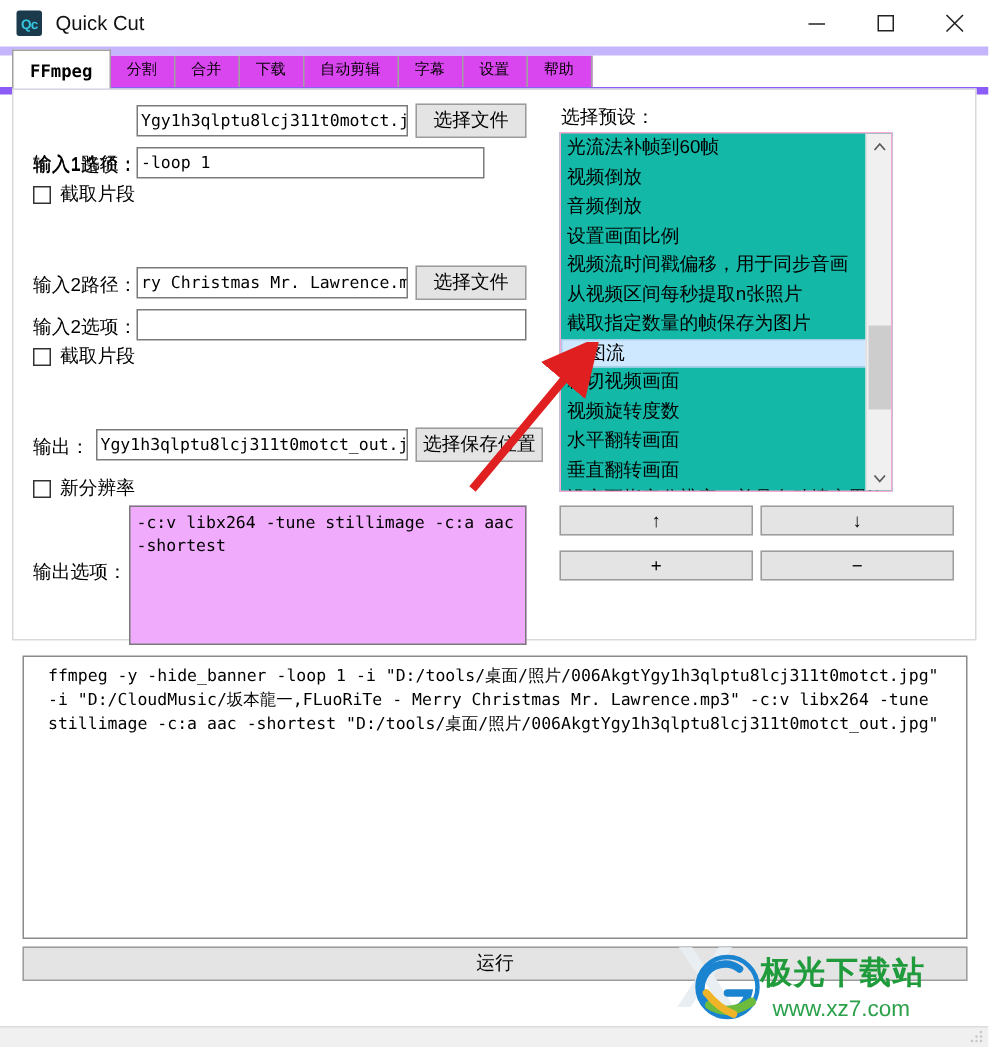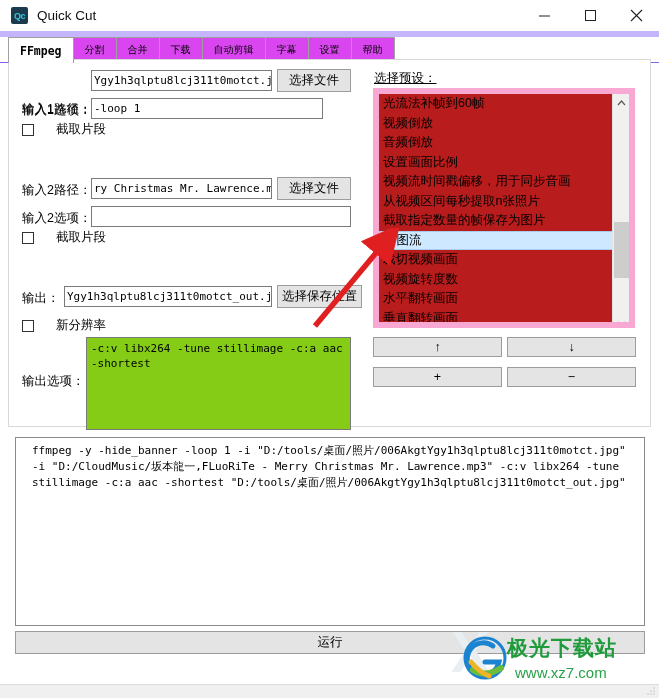--- a/index.html
+++ b/index.html
@@ -60,21 +60,21 @@
     font-family: "Liberation Sans", sans-serif;
   }
   .win-btn svg { display: block; }
 
   
   #tabbar {
     height: 26px;
     background: #ffffff;
     display: flex;
     align-items: flex-end;
-    border-bottom: 1px solid #8b5cf6;
+    border-bottom: 5px solid #8b5cf6;
     box-sizing: border-box;
     padding-left: 8px;
   }
   .tab {
     height: 25px;
     box-sizing: border-box;
     padding: 0 11px;
     display: flex;
     align-items: center;
     font-size: 10px;
@@ -145,59 +145,59 @@
     display: flex;
     align-items: center;
     justify-content: center;
     font-family: "Liberation Sans", sans-serif;
     white-space: nowrap;
   }
   .cbrow {
     position: absolute;
     display: flex;
     align-items: center;
-    gap: 22px;
+    gap: 6px;
     font-size: 12.5px;
     font-family: "Liberation Sans", sans-serif;
   }
   .cbox {
     width: 12px; height: 12px;
     border: 1px solid #333;
     background: #fff;
     box-sizing: border-box;
     display: inline-block;
   }
   .tarea {
     position: absolute;
     box-sizing: border-box;
     border: 1px solid #7a7a7a;
-    background: #84cc16;
+    background: #f0abfc;
     font-family: "DejaVu Sans Mono", monospace;
     font-size: 11px;
     line-height: 15px;
     color: #000;
     padding: 3px 4px;
     white-space: pre-wrap;
     word-break: break-all;
     overflow: hidden;
   }
 
   
   #preset-label {
     position: absolute;
     left: 374px; top: 72px;
     font-size: 12.5px;
   }
   #preset-box {
     position: absolute;
     left: 373px; top: 89px;
-    width: 262px; height: 240px;
-    border: 6px solid #f9a8d4;
-    box-sizing: border-box;
-    background: #b91c1c;
+    width: 222px; height: 240px;
+    border: 1px solid #f9a8d4;
+    box-sizing: border-box;
+    background: #14b8a6;
     overflow: hidden;
   }
   #preset-list {
     position: absolute;
     left: 0; top: 0;
     width: 243px;
     height: 100%;
     overflow: hidden;
   }
   .preset-item {
@@ -409,21 +409,21 @@
   <div class="btn" style="left:277px; top:228px; width:85px; height:23px;">选择保存位置</div>
 
   <div class="cbrow" style="left:22px; top:260px;">
     <span class="cbox"></span>
     <span>新分辨率</span>
   </div>
 
   <div class="lbl" style="left:22px; top:316px;">输出选项：</div>
   <div class="tarea" style="left:86px; top:280px; width:265px; height:93px;">-c:v libx264 -tune stillimage -c:a aac -shortest</div>
 
-  <div id="preset-label" style="left:374px; top:13px; position:absolute;text-decoration:underline;">选择预设：</div>
+  <div id="preset-label" style="left:374px; top:13px; position:absolute;">选择预设：</div>
   <div id="preset-box" style="top:31px;">
     <div id="preset-list">
       <div class="preset-item">光流法补帧到60帧</div>
       <div class="preset-item">视频倒放</div>
       <div class="preset-item">音频倒放</div>
       <div class="preset-item">设置画面比例</div>
       <div class="preset-item">视频流时间戳偏移，用于同步音画</div>
       <div class="preset-item">从视频区间每秒提取n张照片</div>
       <div class="preset-item">截取指定数量的帧保存为图片</div>
       <div class="preset-item selected">一图流</div>

